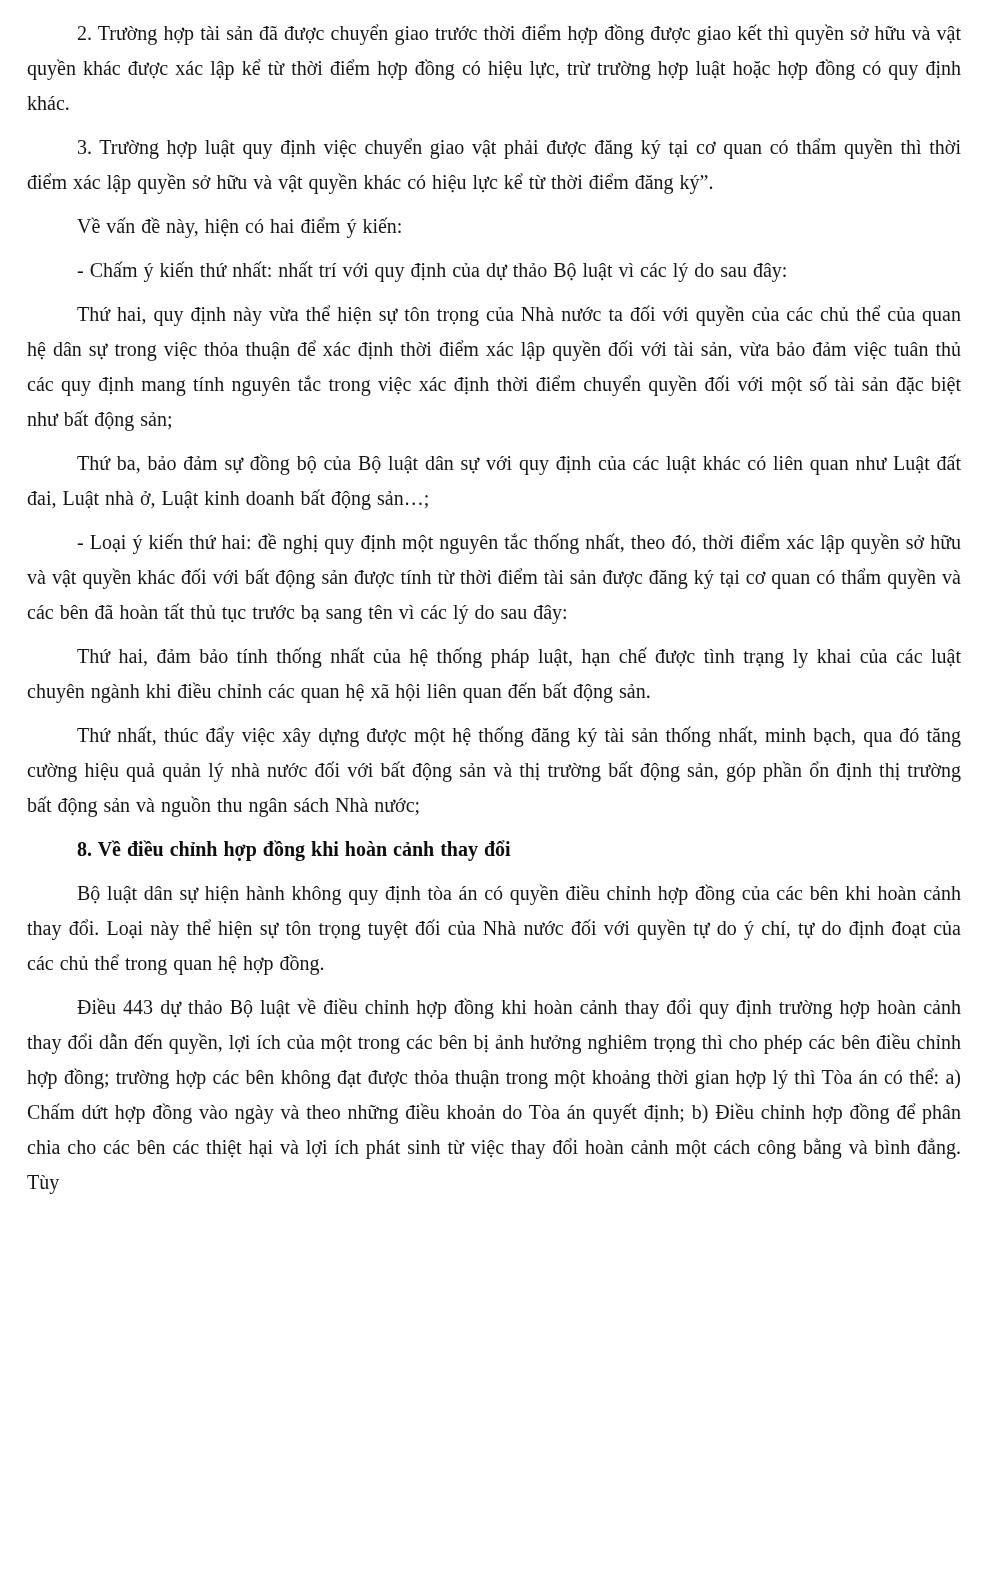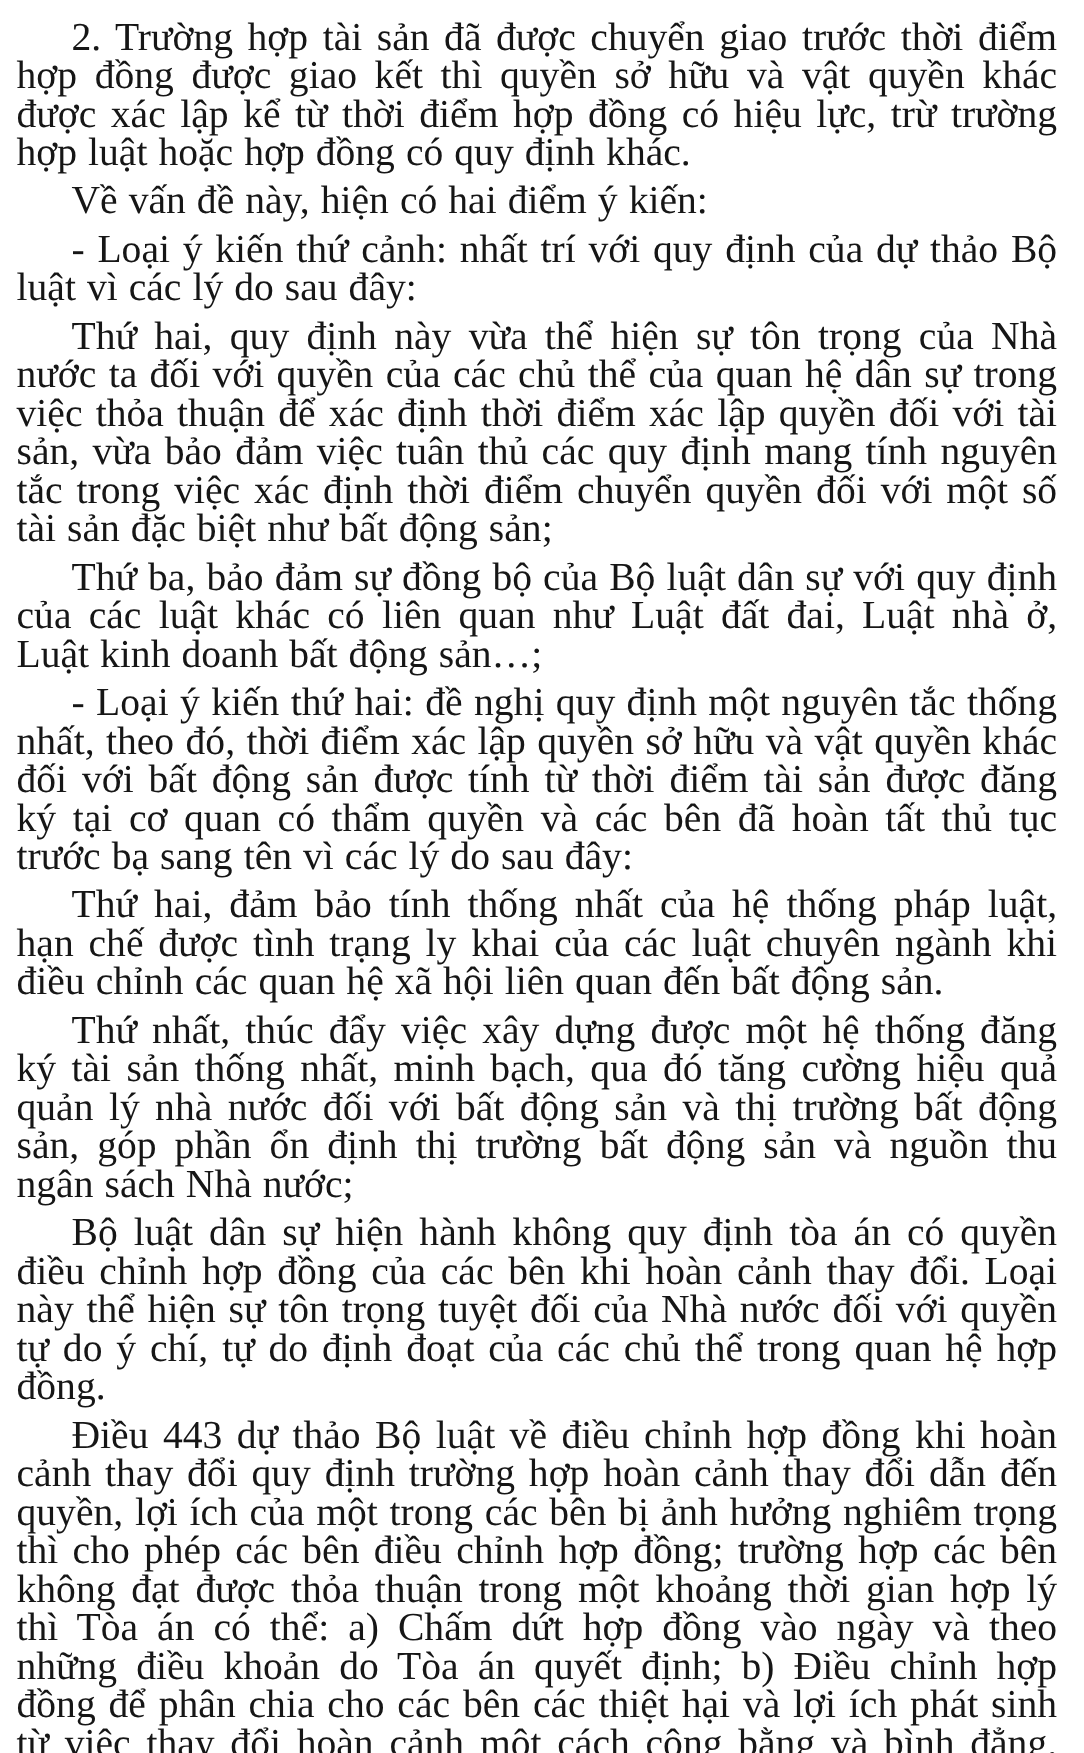--- a/index.html
+++ b/index.html
@@ -15,42 +15,44 @@
   }
   .page {
     box-sizing: border-box;
     width: 985px;
     height: 1594px;
     padding: 16px 24px 0 15px;
     background: #ffffff;
     overflow: hidden;
   }
   .para {
-    margin: 0 0 9px 0;
-    font-size: 36px;
+    margin: 0 0 9px 12px;
+    font-size: 20px;
     line-height: 35px;
     color: #161616;
     text-align: justify;
     text-indent: 50px;
     word-spacing: 1px;
   }
   .para.heading {
     font-weight: bold;
     color: #0d0d0d;
   }
 </style>
 </head>
 <body>
 
 <main class="page">
   <div id="content">
       <p class="para">2. Trường hợp tài sản đã được chuyển giao trước thời điểm hợp đồng được giao kết thì quyền sở hữu và vật quyền khác được xác lập kể từ thời điểm hợp đồng có hiệu lực, trừ trường hợp luật hoặc hợp đồng có quy định khác.</p>
+      <p class="para">3. Trường hợp luật quy định việc chuyển giao vật phải được đăng ký tại cơ quan có thẩm quyền thì thời điểm xác lập quyền sở hữu và vật quyền khác có hiệu lực kể từ thời điểm đăng ký”.</p>
       <p class="para">Về vấn đề này, hiện có hai điểm ý kiến:</p>
-      <p class="para">- Loại ý kiến thứ cảnh: nhất trí với quy định của dự thảo Bộ luật vì các lý do sau đây:</p>
+      <p class="para">- Chấm ý kiến thứ nhất: nhất trí với quy định của dự thảo Bộ luật vì các lý do sau đây:</p>
       <p class="para">Thứ hai, quy định này vừa thể hiện sự tôn trọng của Nhà nước ta đối với quyền của các chủ thể của quan hệ dân sự trong việc thỏa thuận để xác định thời điểm xác lập quyền đối với tài sản, vừa bảo đảm việc tuân thủ các quy định mang tính nguyên tắc trong việc xác định thời điểm chuyển quyền đối với một số tài sản đặc biệt như bất động sản;</p>
       <p class="para">Thứ ba, bảo đảm sự đồng bộ của Bộ luật dân sự với quy định của các luật khác có liên quan như Luật đất đai, Luật nhà ở, Luật kinh doanh bất động sản…;</p>
       <p class="para">- Loại ý kiến thứ hai: đề nghị quy định một nguyên tắc thống nhất, theo đó, thời điểm xác lập quyền sở hữu và vật quyền khác đối với bất động sản được tính từ thời điểm tài sản được đăng ký tại cơ quan có thẩm quyền và các bên đã hoàn tất thủ tục trước bạ sang tên vì các lý do sau đây:</p>
       <p class="para">Thứ hai, đảm bảo tính thống nhất của hệ thống pháp luật, hạn chế được tình trạng ly khai của các luật chuyên ngành khi điều chỉnh các quan hệ xã hội liên quan đến bất động sản.</p>
       <p class="para">Thứ nhất, thúc đẩy việc xây dựng được một hệ thống đăng ký tài sản thống nhất, minh bạch, qua đó tăng cường hiệu quả quản lý nhà nước đối với bất động sản và thị trường bất động sản, góp phần ổn định thị trường bất động sản và nguồn thu ngân sách Nhà nước;</p>
+      <p class="para heading">8. Về điều chỉnh hợp đồng khi hoàn cảnh thay đổi</p>
       <p class="para">Bộ luật dân sự hiện hành không quy định tòa án có quyền điều chỉnh hợp đồng của các bên khi hoàn cảnh thay đổi. Loại này thể hiện sự tôn trọng tuyệt đối của Nhà nước đối với quyền tự do ý chí, tự do định đoạt của các chủ thể trong quan hệ hợp đồng.</p>
       <p class="para">Điều 443 dự thảo Bộ luật về điều chỉnh hợp đồng khi hoàn cảnh thay đổi quy định trường hợp hoàn cảnh thay đổi dẫn đến quyền, lợi ích của một trong các bên bị ảnh hưởng nghiêm trọng thì cho phép các bên điều chỉnh hợp đồng; trường hợp các bên không đạt được thỏa thuận trong một khoảng thời gian hợp lý thì Tòa án có thể: a) Chấm dứt hợp đồng vào ngày và theo những điều khoản do Tòa án quyết định; b) Điều chỉnh hợp đồng để phân chia cho các bên các thiệt hại và lợi ích phát sinh từ việc thay đổi hoàn cảnh một cách công bằng và bình đẳng. Tùy</p>
     </div>
 </main>
 
 </body></html>

